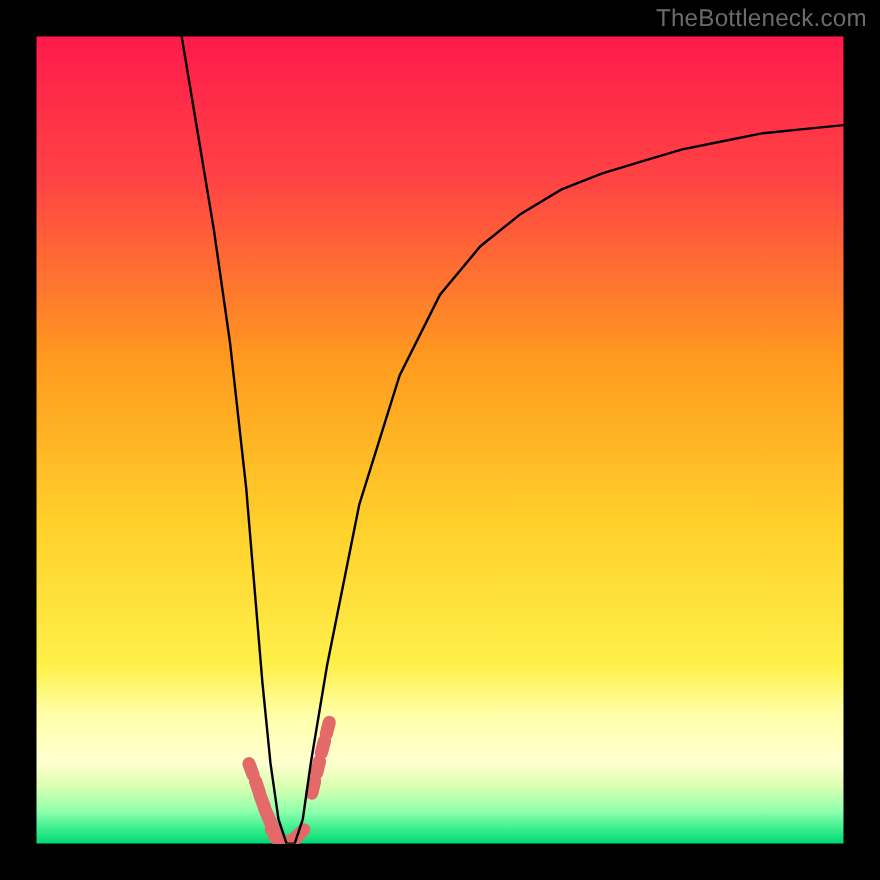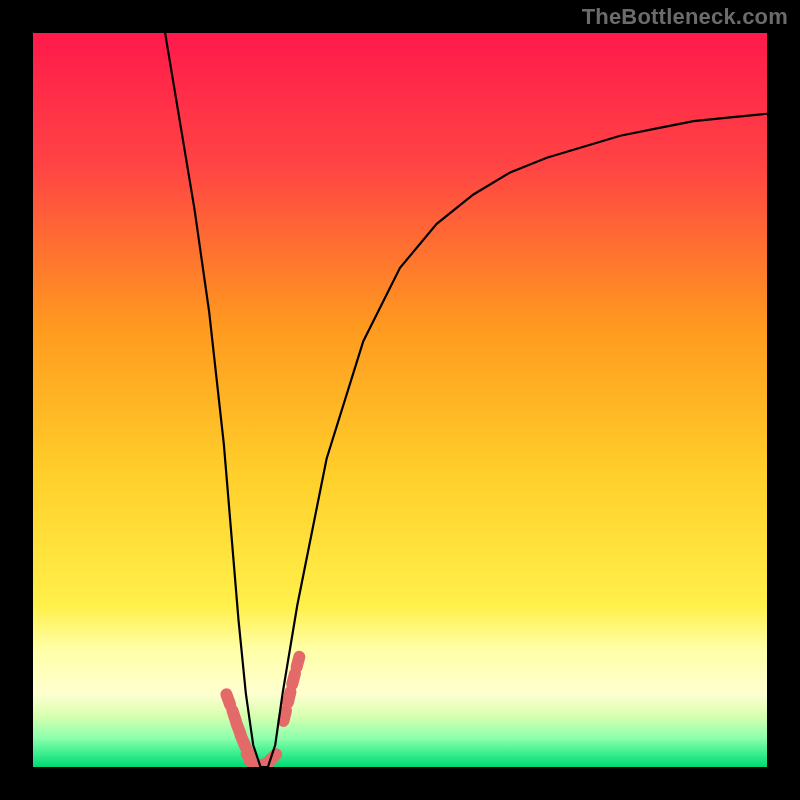--- a/index.html
+++ b/index.html
@@ -16,21 +16,21 @@
     width: 800px;
     height: 800px;
     background: #000;
   }
   .watermark {
     position: absolute;
     top: 4px;
     right: 12px;
     color: #6b6b6b;
     font-size: 22px;
-    font-weight: 700;
+    font-weight: 400;
     letter-spacing: 0.2px;
     z-index: 10;
   }
   
   .plot {
     position: absolute;
     left: 33px;
     top: 33px;
     width: 734px;
     height: 734px;

